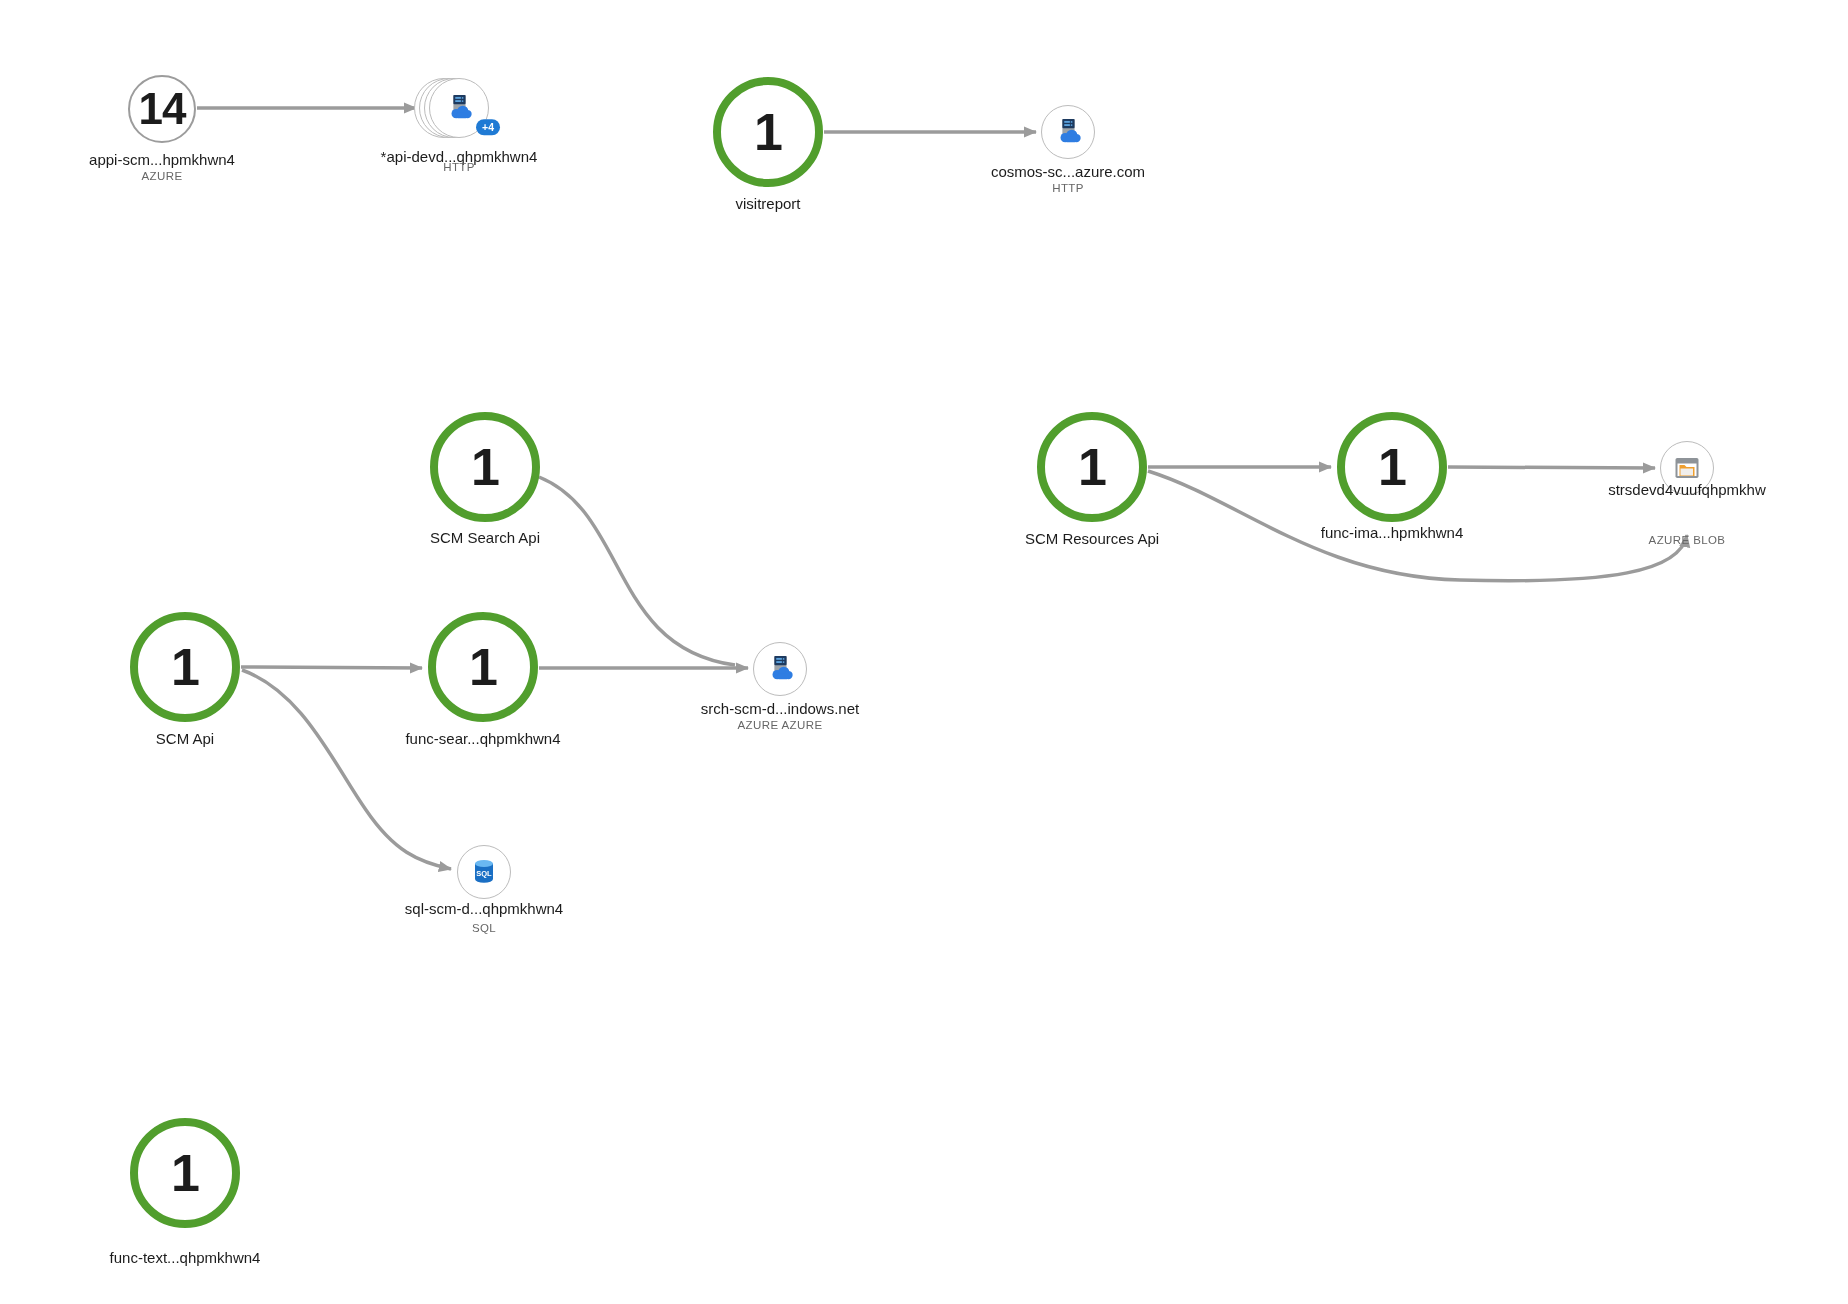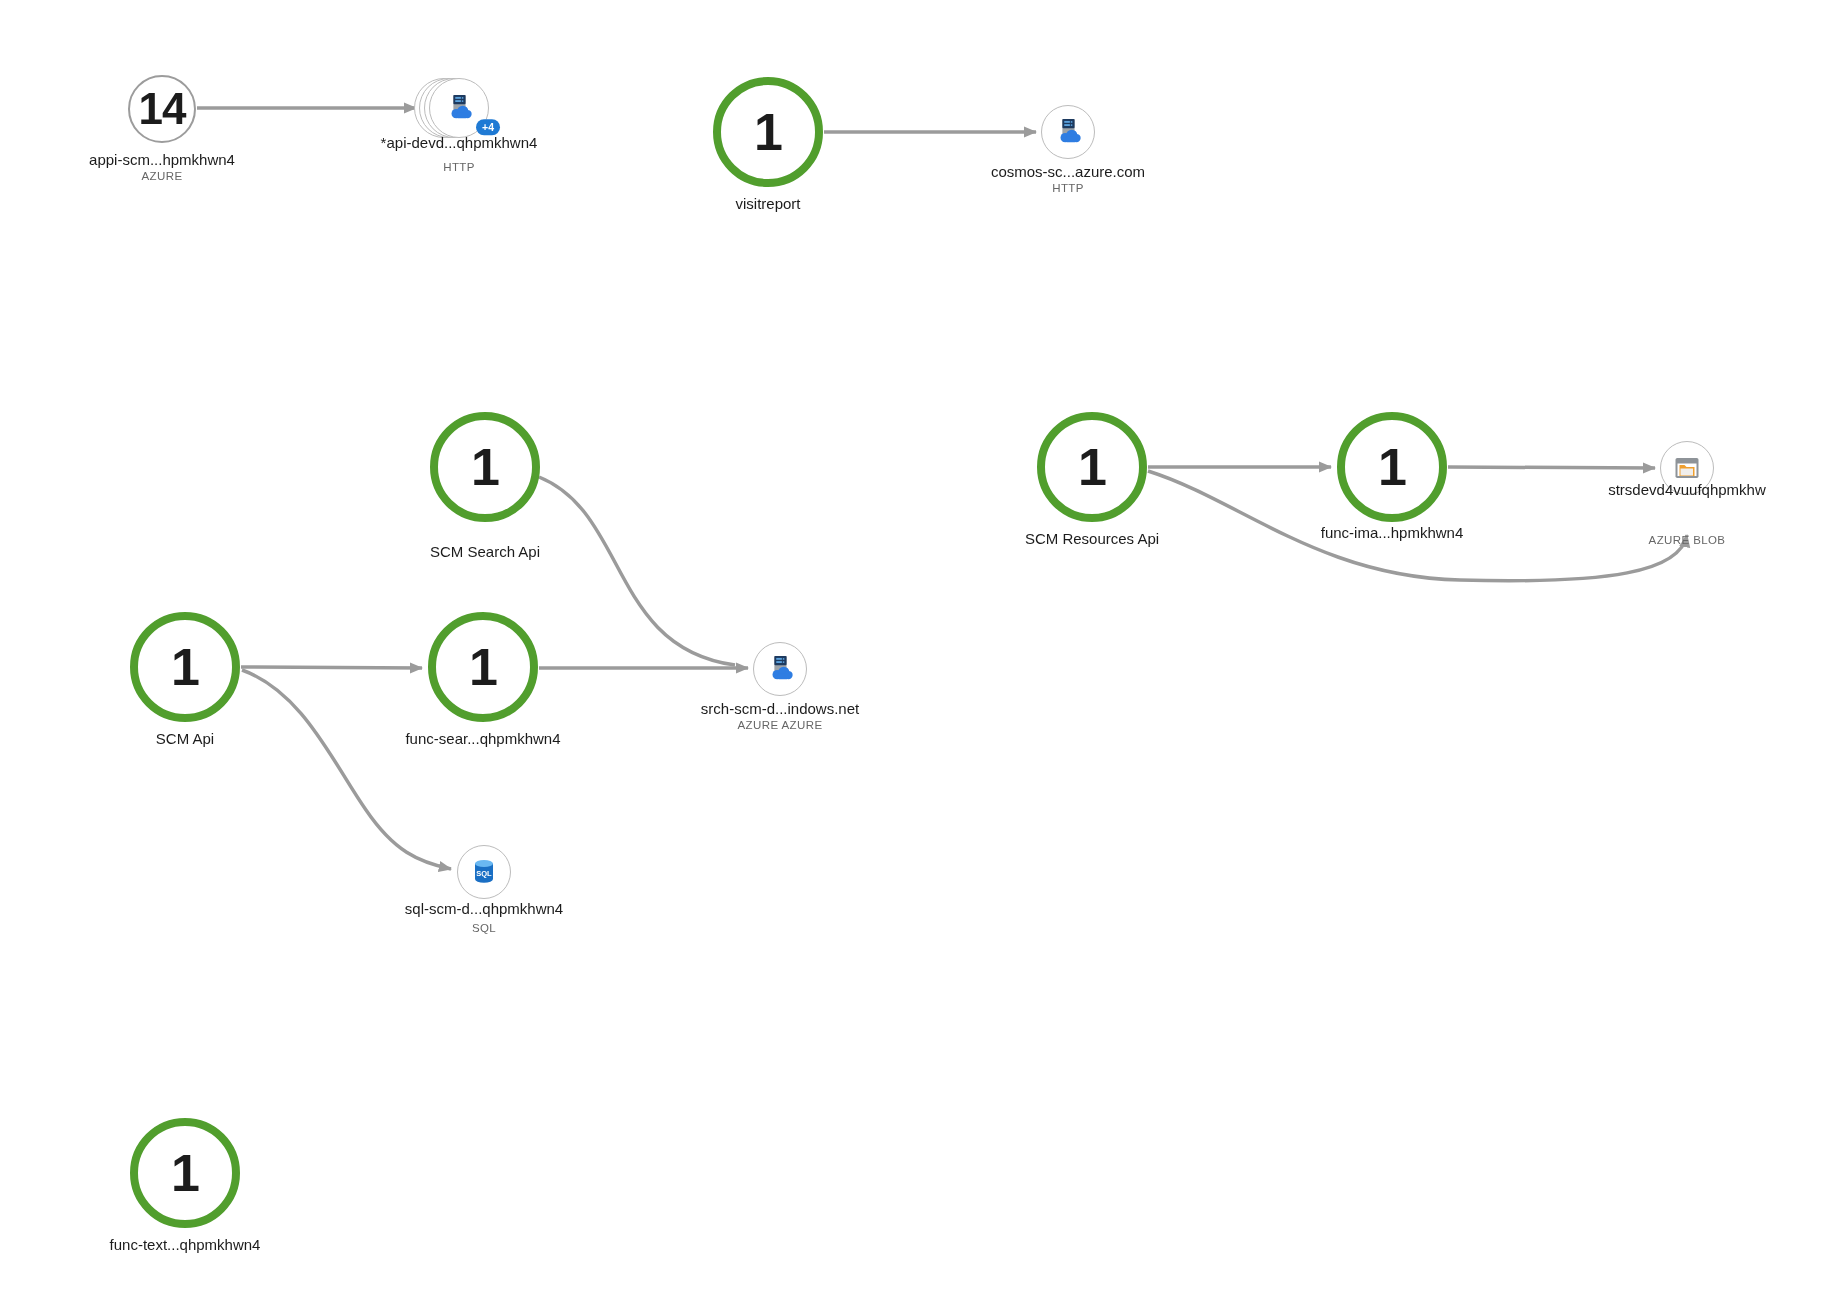--- a/index.html
+++ b/index.html
@@ -93,21 +93,21 @@
             <g fill="#2e7de2">
               <circle cx="13" cy="22" r="5"></circle>
               <circle cx="20" cy="19.5" r="6"></circle>
               <circle cx="25" cy="22.5" r="4.5"></circle>
               <rect x="13" y="21" width="12" height="6" rx="3"></rect>
             </g>
           </svg>
         </span>
       </div>
       <div class="badge">+4</div>
-      <div class="label" style="top:26px">*api-devd...qhpmkhwn4</div>
+      <div class="label" style="top:40px">*api-devd...qhpmkhwn4</div>
       <div class="sublabel" style="top:53px">HTTP</div>
     </div>
     <div class="node" style="left: 768px; top: 132px;">
       <div class="circle metric ring-green" style="width:110px;height:110px">
         <span class="num" style="font-size:52px">1</span>
       </div>
       <div class="label" style="top:63px">visitreport</div>
     </div>
     <div class="node" style="left: 1068px; top: 132px;">
       <div class="circle iconnode" style="width:54px;height:54px">
@@ -128,21 +128,21 @@
           </svg>
         </span>
       </div>
       <div class="label" style="top:31px">cosmos-sc...azure.com</div>
       <div class="sublabel" style="top:50px">HTTP</div>
     </div>
     <div class="node" style="left: 485px; top: 467px;">
       <div class="circle metric ring-green" style="width:110px;height:110px">
         <span class="num" style="font-size:52px">1</span>
       </div>
-      <div class="label" style="top:76px">SCM Search Api</div>
+      <div class="label" style="top:62px">SCM Search Api</div>
     </div>
     <div class="node" style="left: 1092px; top: 467px;">
       <div class="circle metric ring-green" style="width:110px;height:110px">
         <span class="num" style="font-size:52px">1</span>
       </div>
       <div class="label" style="top:63px">SCM Resources Api</div>
     </div>
     <div class="node" style="left: 1392px; top: 467px;">
       <div class="circle metric ring-green" style="width:110px;height:110px">
         <span class="num" style="font-size:52px">1</span>
@@ -207,15 +207,15 @@
           </svg>
         </span>
       </div>
       <div class="label" style="top:28px">sql-scm-d...qhpmkhwn4</div>
       <div class="sublabel" style="top:50px">SQL</div>
     </div>
     <div class="node" style="left: 185px; top: 1173px;">
       <div class="circle metric ring-green" style="width:110px;height:110px">
         <span class="num" style="font-size:52px">1</span>
       </div>
-      <div class="label" style="top:63px">func-text...qhpmkhwn4</div>
+      <div class="label" style="top:76px">func-text...qhpmkhwn4</div>
     </div>
   </div>
 
 </body></html>

